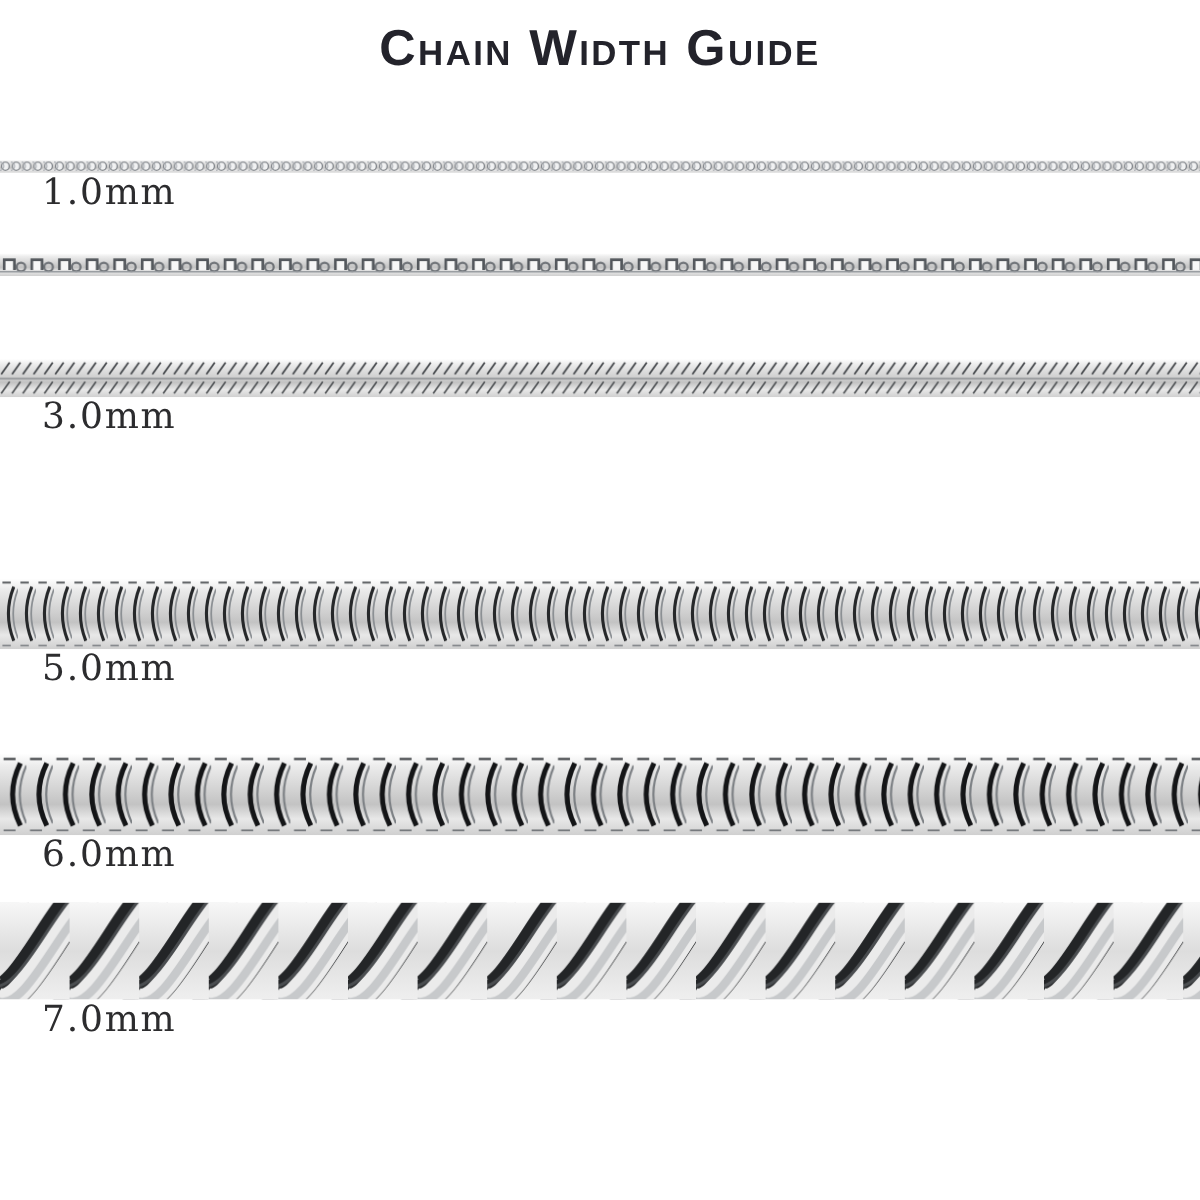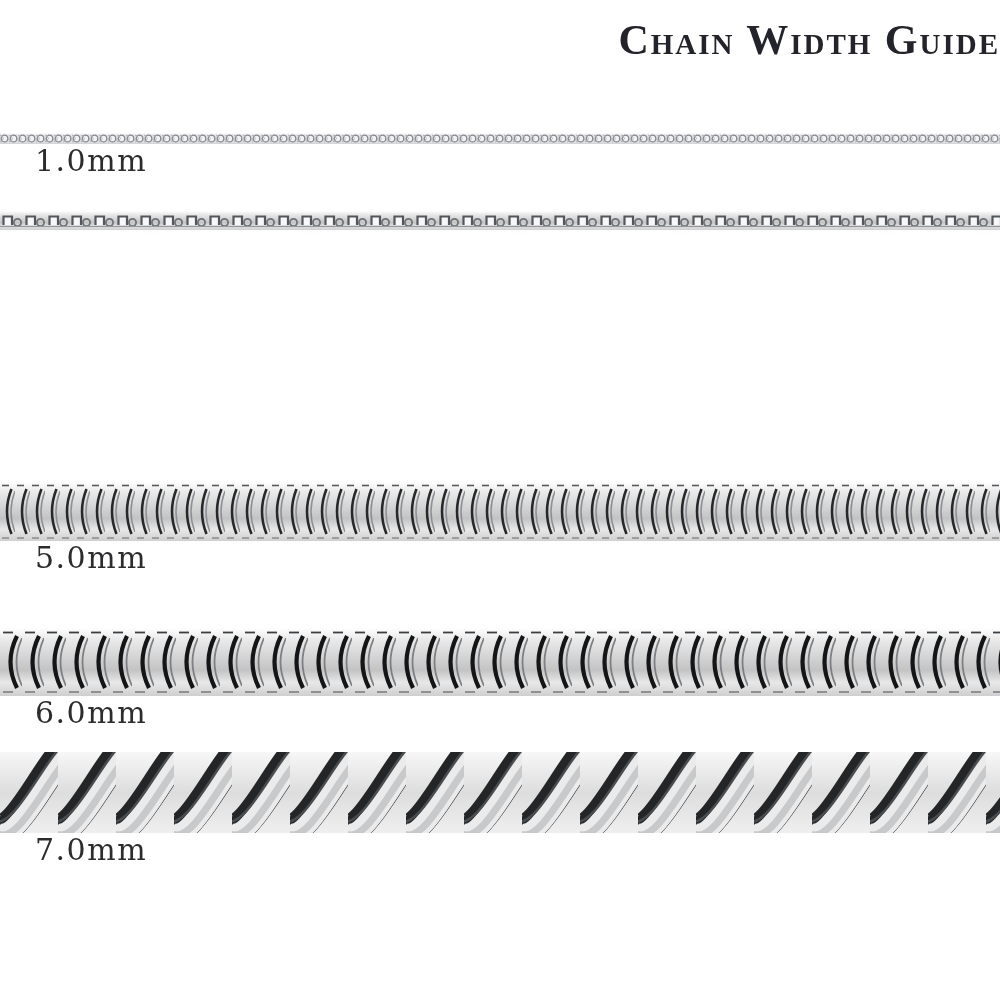--- a/index.html
+++ b/index.html
@@ -2,22 +2,22 @@
 <html><head>
 <meta charset="utf-8">
 <style>
   html,body{margin:0;padding:0;background:#ffffff;}
   .page{
     position:relative;width:1000px;height:1000px;background:#ffffff;
     font-family:"DejaVu Serif", serif;overflow:hidden;
   }
   .title{
     position:absolute;top:16px;left:0;width:1000px;margin:0;
-    text-align:right;
-    font-family:Liberation Serif, serif;
+    text-align:center;
+    font-family:Liberation Sans, sans-serif;
     font-variant:small-caps;
     font-weight:600;
     font-size:42px;
     letter-spacing:2px;
     color:#23232b;
   }
   .chain-row{position:absolute;left:0;width:908px;}
   .chain{display:block;width:1000px;}
   .lbl{
     font-size:30px;color:#2c2c2e;letter-spacing:1.5px;
@@ -111,20 +111,27 @@
     <div class="lbl">1.0mm</div>
   </div>
 
   <div class="chain-row r2">
     <svg class="chain" height="19" viewBox="0 0 1000 19" preserveAspectRatio="none">
       <rect width="1000" height="19" fill="url(#gcyl)"></rect>
       <rect width="1000" height="19" fill="url(#p2)"></rect>
     </svg>
   </div>
 
+  <div class="chain-row r3">
+    <svg class="chain" height="32" viewBox="0 0 1000 32" preserveAspectRatio="none">
+      <rect width="1000" height="32" fill="url(#gcyl)"></rect>
+      <rect width="1000" height="32" fill="url(#p3)"></rect>
+    </svg>
+    <div class="lbl">3.0mm</div>
+  </div>
 
 
   <div class="chain-row r5">
     <svg class="chain" height="59" viewBox="0 0 1000 59" preserveAspectRatio="none">
       <rect width="1000" height="59" fill="url(#gcyl)"></rect>
       <rect width="1000" height="59" fill="url(#p5)"></rect>
     </svg>
     <div class="lbl">5.0mm</div>
   </div>
 

